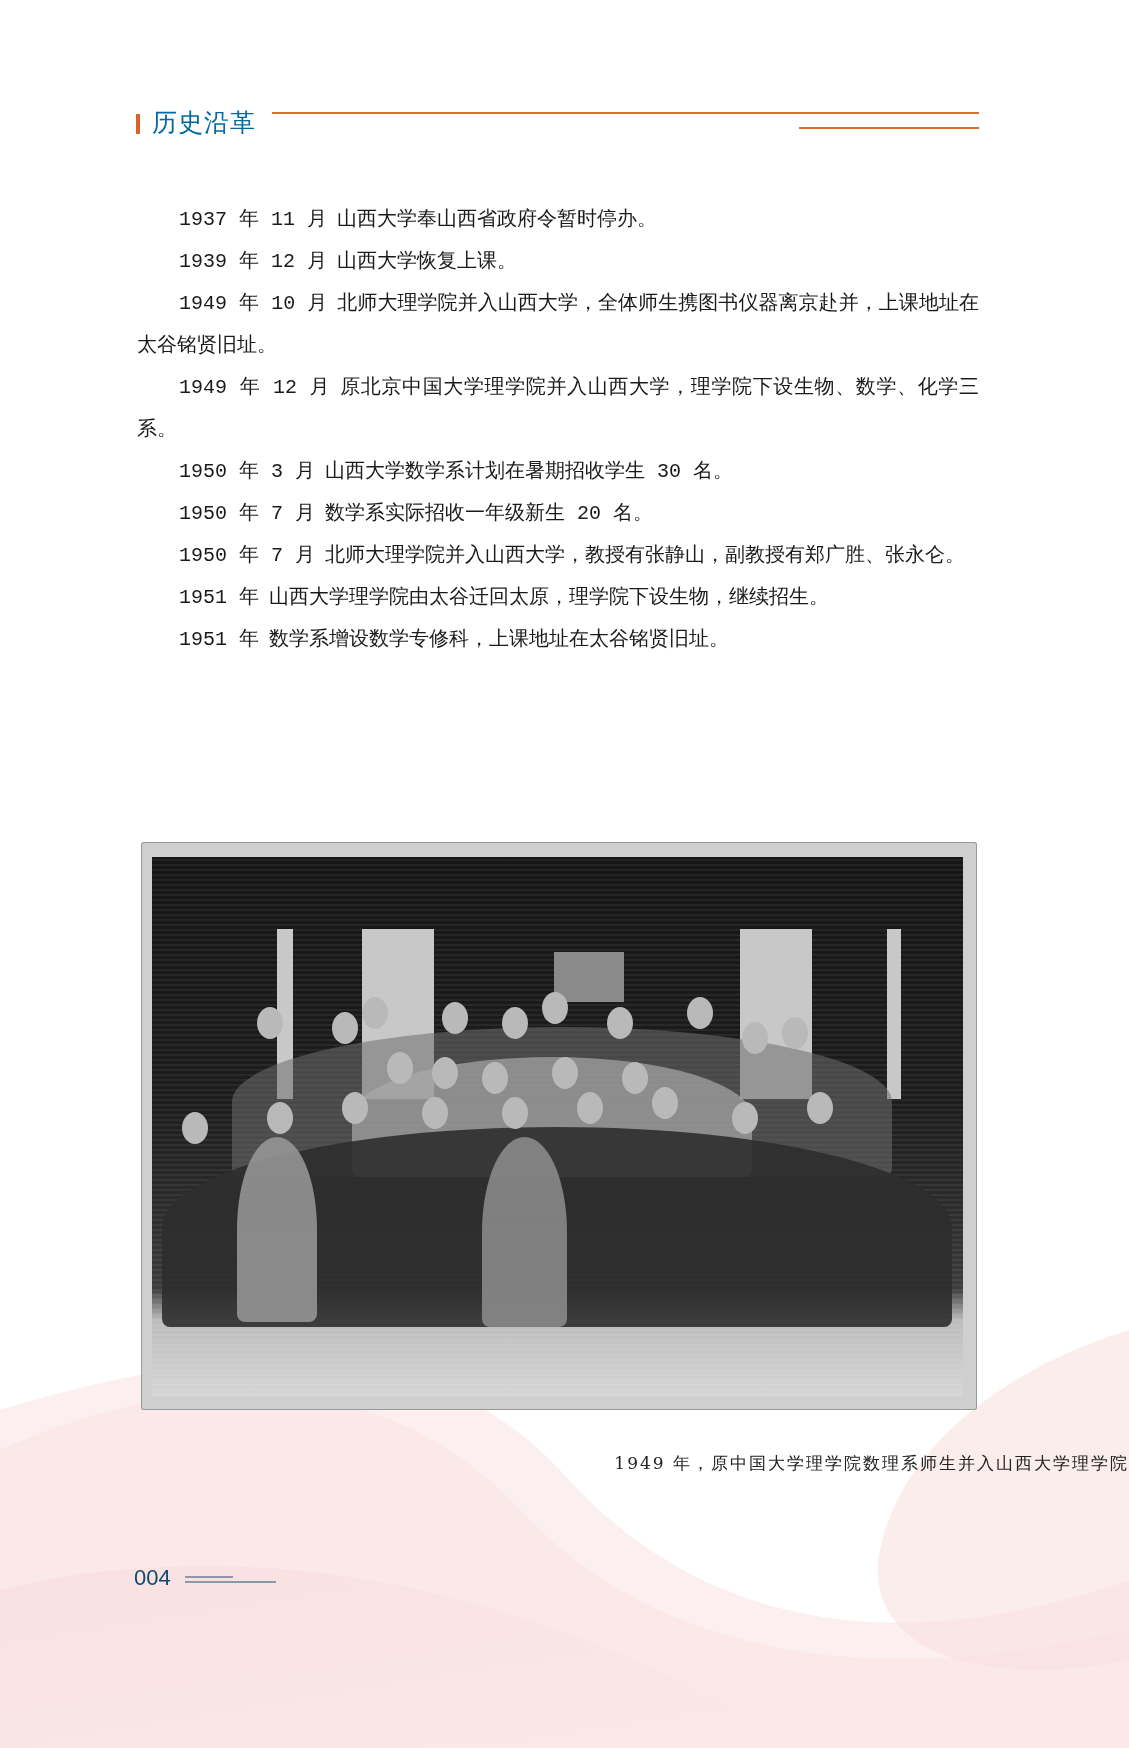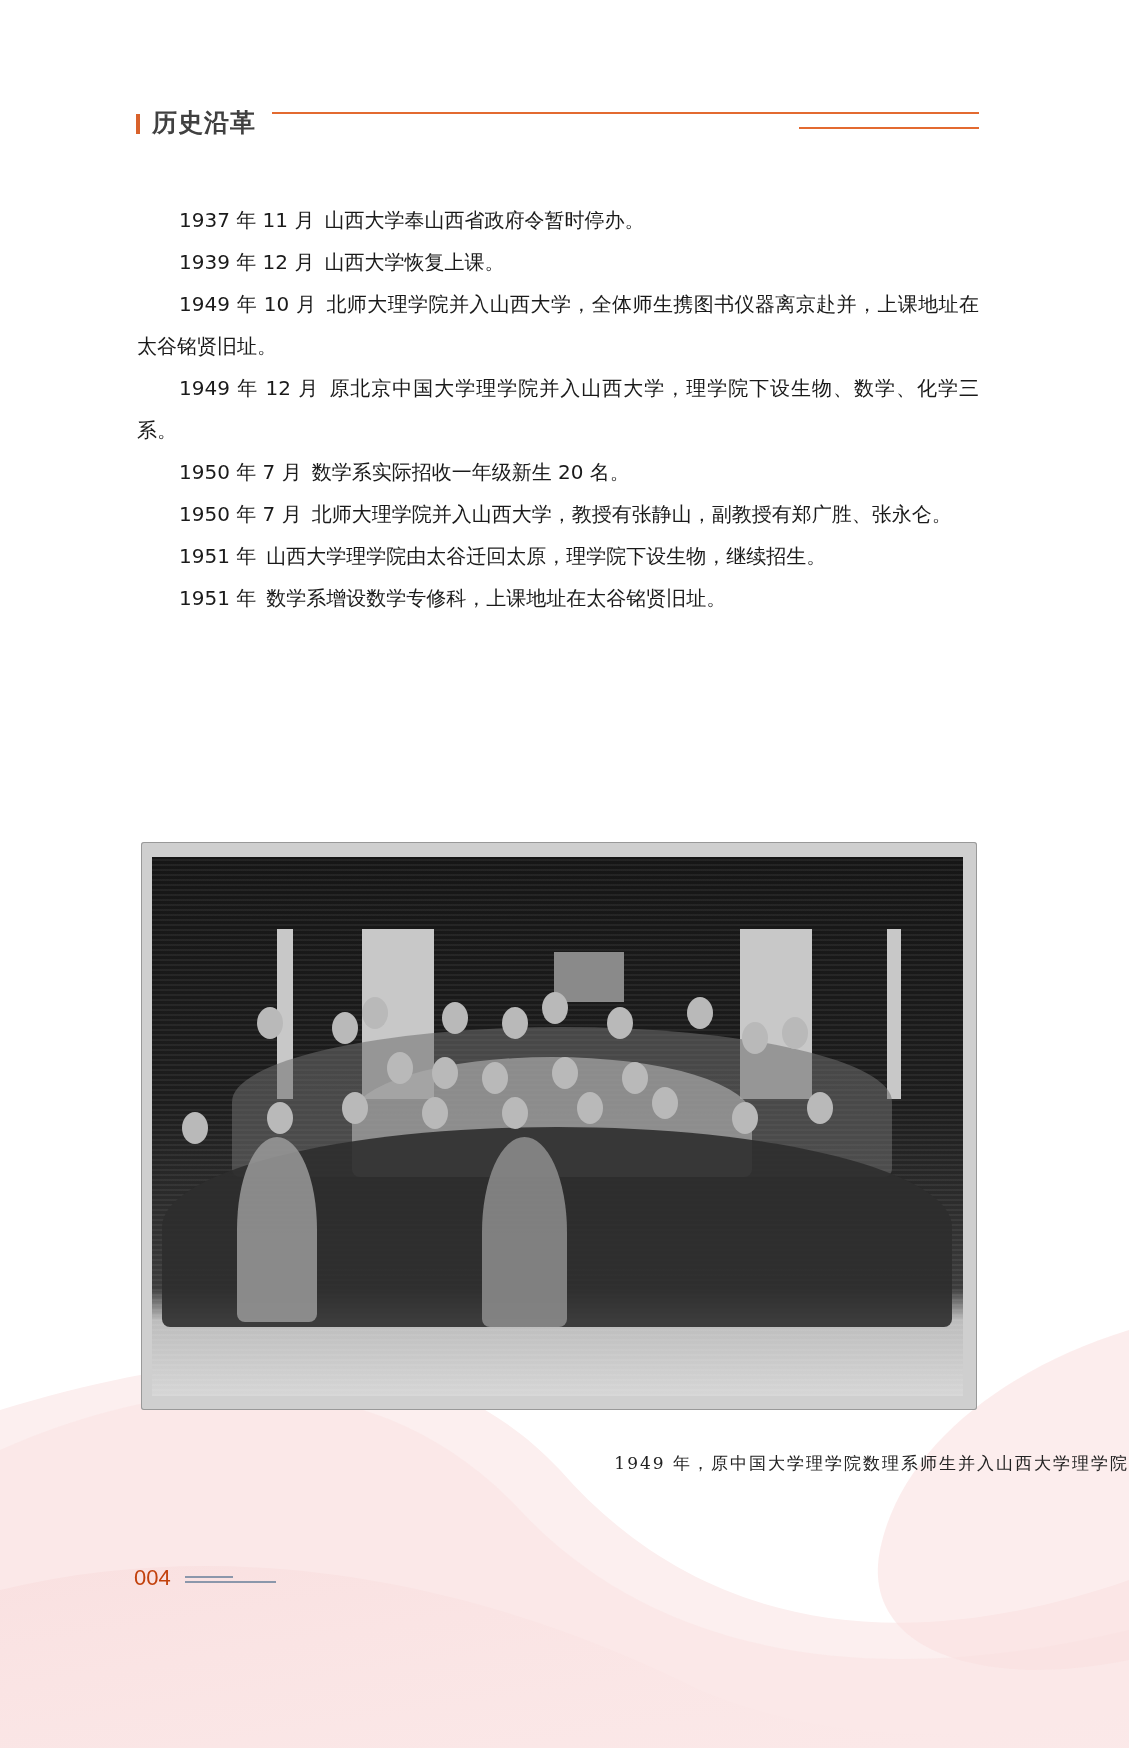--- a/index.html
+++ b/index.html
@@ -6,30 +6,31 @@
   body {
     width: 1129px; height: 1748px; position: relative; overflow: hidden;
     background: #ffffff;
     font-family: "DejaVu Sans", "Liberation Sans", sans-serif;
     color: #1a1a1a;
   }
   .bg-wave { position: absolute; left: 0; top: 1330px; width: 1129px; height: 418px; z-index: 0; }
   .header { position: absolute; left: 0; top: 0; width: 1129px; height: 150px; z-index: 2; }
   .header-bar { position: absolute; left: 136px; top: 114px; width: 4px; height: 20px; background: #d9622b; }
   .header-title {
-    position: absolute; left: 152px; top: 107px; font-size: 25px; font-weight: bold;
-    color: #404040; letter-spacing: 1px; line-height: 32px;
+    position: absolute; left: 152px; top: 107px; font-size: 25px; font-weight: normal;
+    color: #0369a1; letter-spacing: 1px; line-height: 32px;
   }
   .header-line-top { position: absolute; left: 272px; top: 112px; width: 707px; height: 2px; background: #e36a30; }
   .header-line-bottom { position: absolute; left: 799px; top: 127px; width: 180px; height: 2px; background: #e36a30; }
 
   .body-text { position: absolute; left: 137px; top: 199px; width: 842px; z-index: 2; }
   .entry {
     font-size: 20px; line-height: 42px; text-indent: 42px; margin: 0; text-align: justify;
     color: #1a1a1a;
+    font-family: Liberation Mono, monospace;
   }
   .entry .date { margin-right: 10px; }
 
   .photo {
     position: absolute; left: 141px; top: 842px; width: 836px; height: 568px; z-index: 2;
     background: #cfcfcf; border-radius: 3px;
     box-shadow: inset 0 0 0 1px #999;
   }
   .photo-inner {
     position: absolute; left: 11px; top: 15px; right: 14px; bottom: 14px;
@@ -39,21 +40,21 @@
   }
   .win { position: absolute; background: #c8c8c8; }
   .person { position: absolute; border-radius: 50% 50% 8px 8px; }
   .head { position: absolute; width: 26px; height: 32px; border-radius: 50%; background: #b9b9b9; }
 
   .caption {
     position: absolute; left: 0; top: 1452px; width: 1129px; text-align: right; z-index: 2;
     font-family: "DejaVu Serif", "Liberation Serif", serif; font-size: 17px; letter-spacing: 2px; color: #222;
   }
   .page-num {
-    position: absolute; left: 134px; top: 1565px; font-size: 22px; color: #c2410c; z-index: 2;
+    position: absolute; left: 134px; top: 1565px; font-size: 22px; color: #0c4a6e; z-index: 2;
     font-family: "Liberation Sans", sans-serif;
   }
   .pn-line-1 { position: absolute; left: 185px; top: 1576px; width: 48px; height: 2px; background: #8b97ab; z-index: 2; }
   .pn-line-2 { position: absolute; left: 185px; top: 1581px; width: 91px; height: 2px; background: #8b97ab; z-index: 2; }
 </style>
 </head>
 <body>
 
 <svg class="bg-wave" viewBox="0 0 1129 418" preserveAspectRatio="none">
   <defs>
@@ -73,20 +74,21 @@
   <div class="header-title">历史沿革</div>
   <div class="header-line-top"></div>
   <div class="header-line-bottom"></div>
 </div>
 
 <div class="body-text">
   <p class="entry"><span class="date">1937 年 11 月</span><span>山西大学奉山西省政府令暂时停办。</span></p>
   <p class="entry"><span class="date">1939 年 12 月</span><span>山西大学恢复上课。</span></p>
   <p class="entry"><span class="date">1949 年 10 月</span><span>北师大理学院并入山西大学，全体师生携图书仪器离京赴并，上课地址在太谷铭贤旧址。</span></p>
   <p class="entry"><span class="date">1949 年 12 月</span><span>原北京中国大学理学院并入山西大学，理学院下设生物、数学、化学三系。</span></p>
+  <p class="entry"><span class="date">1950 年 3 月</span><span>山西大学数学系计划在暑期招收学生 30 名。</span></p>
   <p class="entry"><span class="date">1950 年 7 月</span><span>数学系实际招收一年级新生 20 名。</span></p>
   <p class="entry"><span class="date">1950 年 7 月</span><span>北师大理学院并入山西大学，教授有张静山，副教授有郑广胜、张永仑。</span></p>
   <p class="entry"><span class="date">1951 年</span><span>山西大学理学院由太谷迁回太原，理学院下设生物，继续招生。</span></p>
   <p class="entry"><span class="date">1951 年</span><span>数学系增设数学专修科，上课地址在太谷铭贤旧址。</span></p>
 </div>
 
 <div class="photo" title="black-and-white group photo of faculty and students in front of a building">
   <div class="photo-inner">
     <div class="win" style="left:125px;top:72px;width:16px;height:170px;"></div>
     <div class="win" style="left:210px;top:72px;width:72px;height:170px;"></div>

